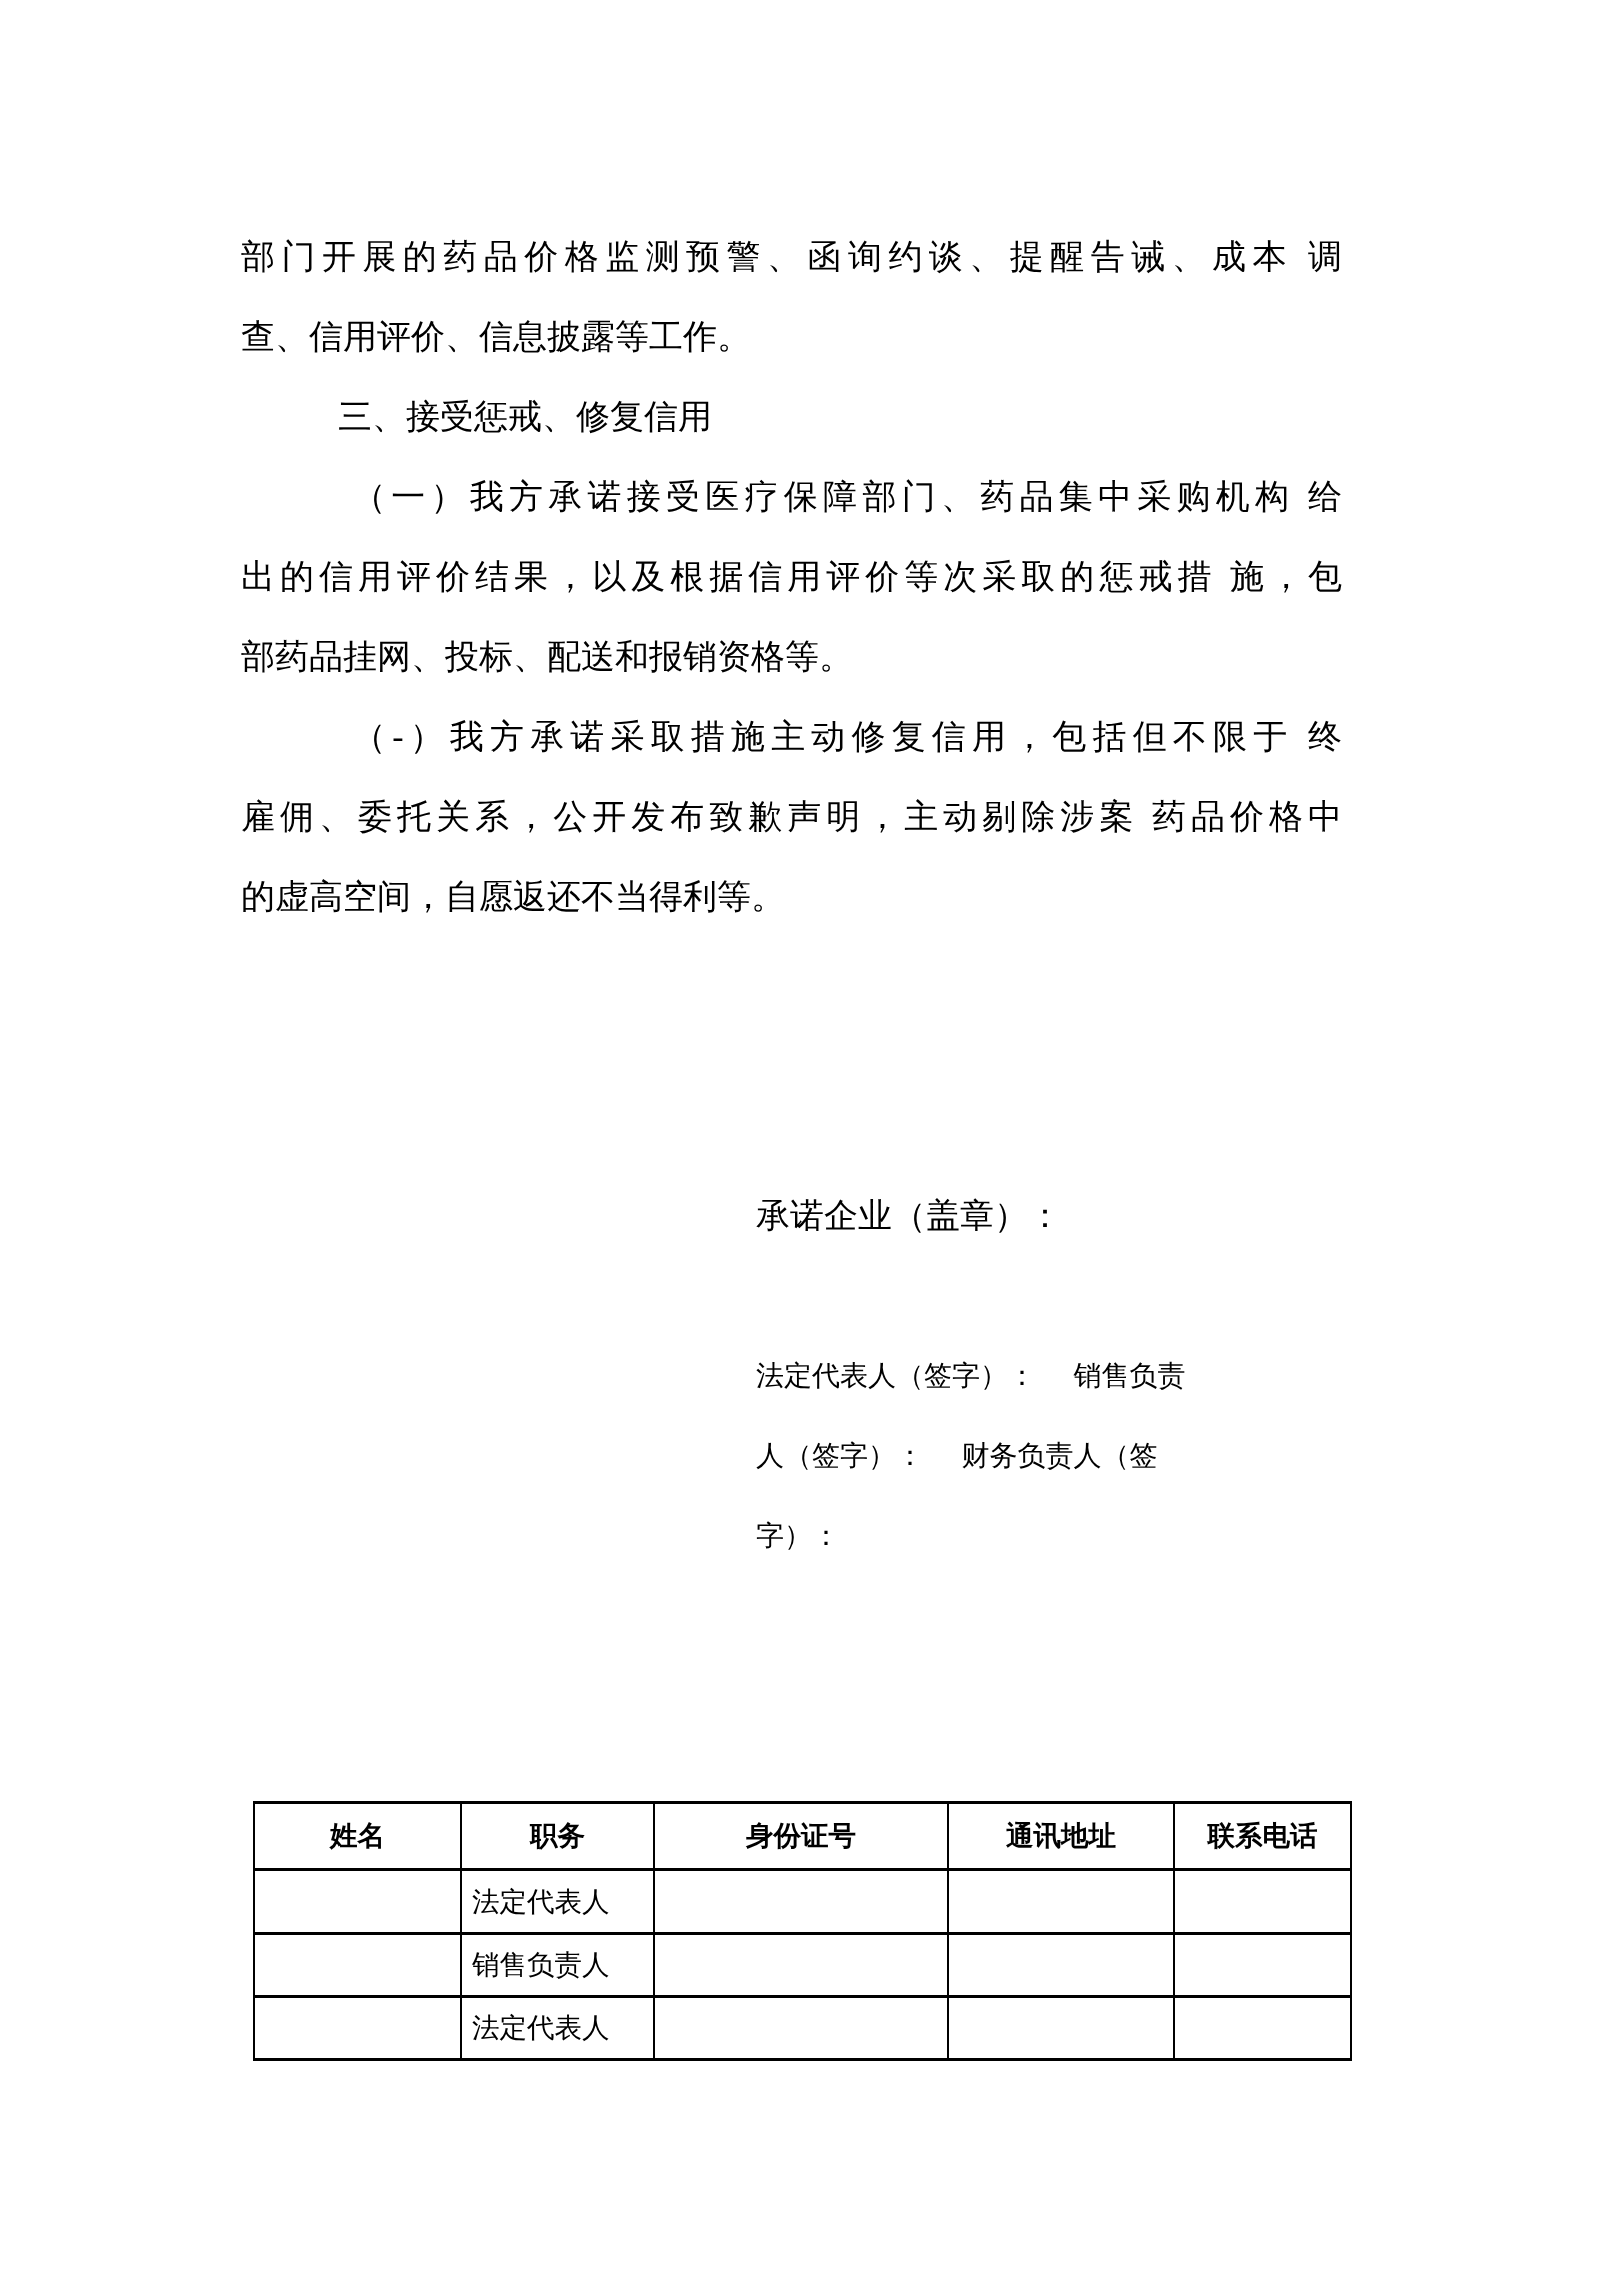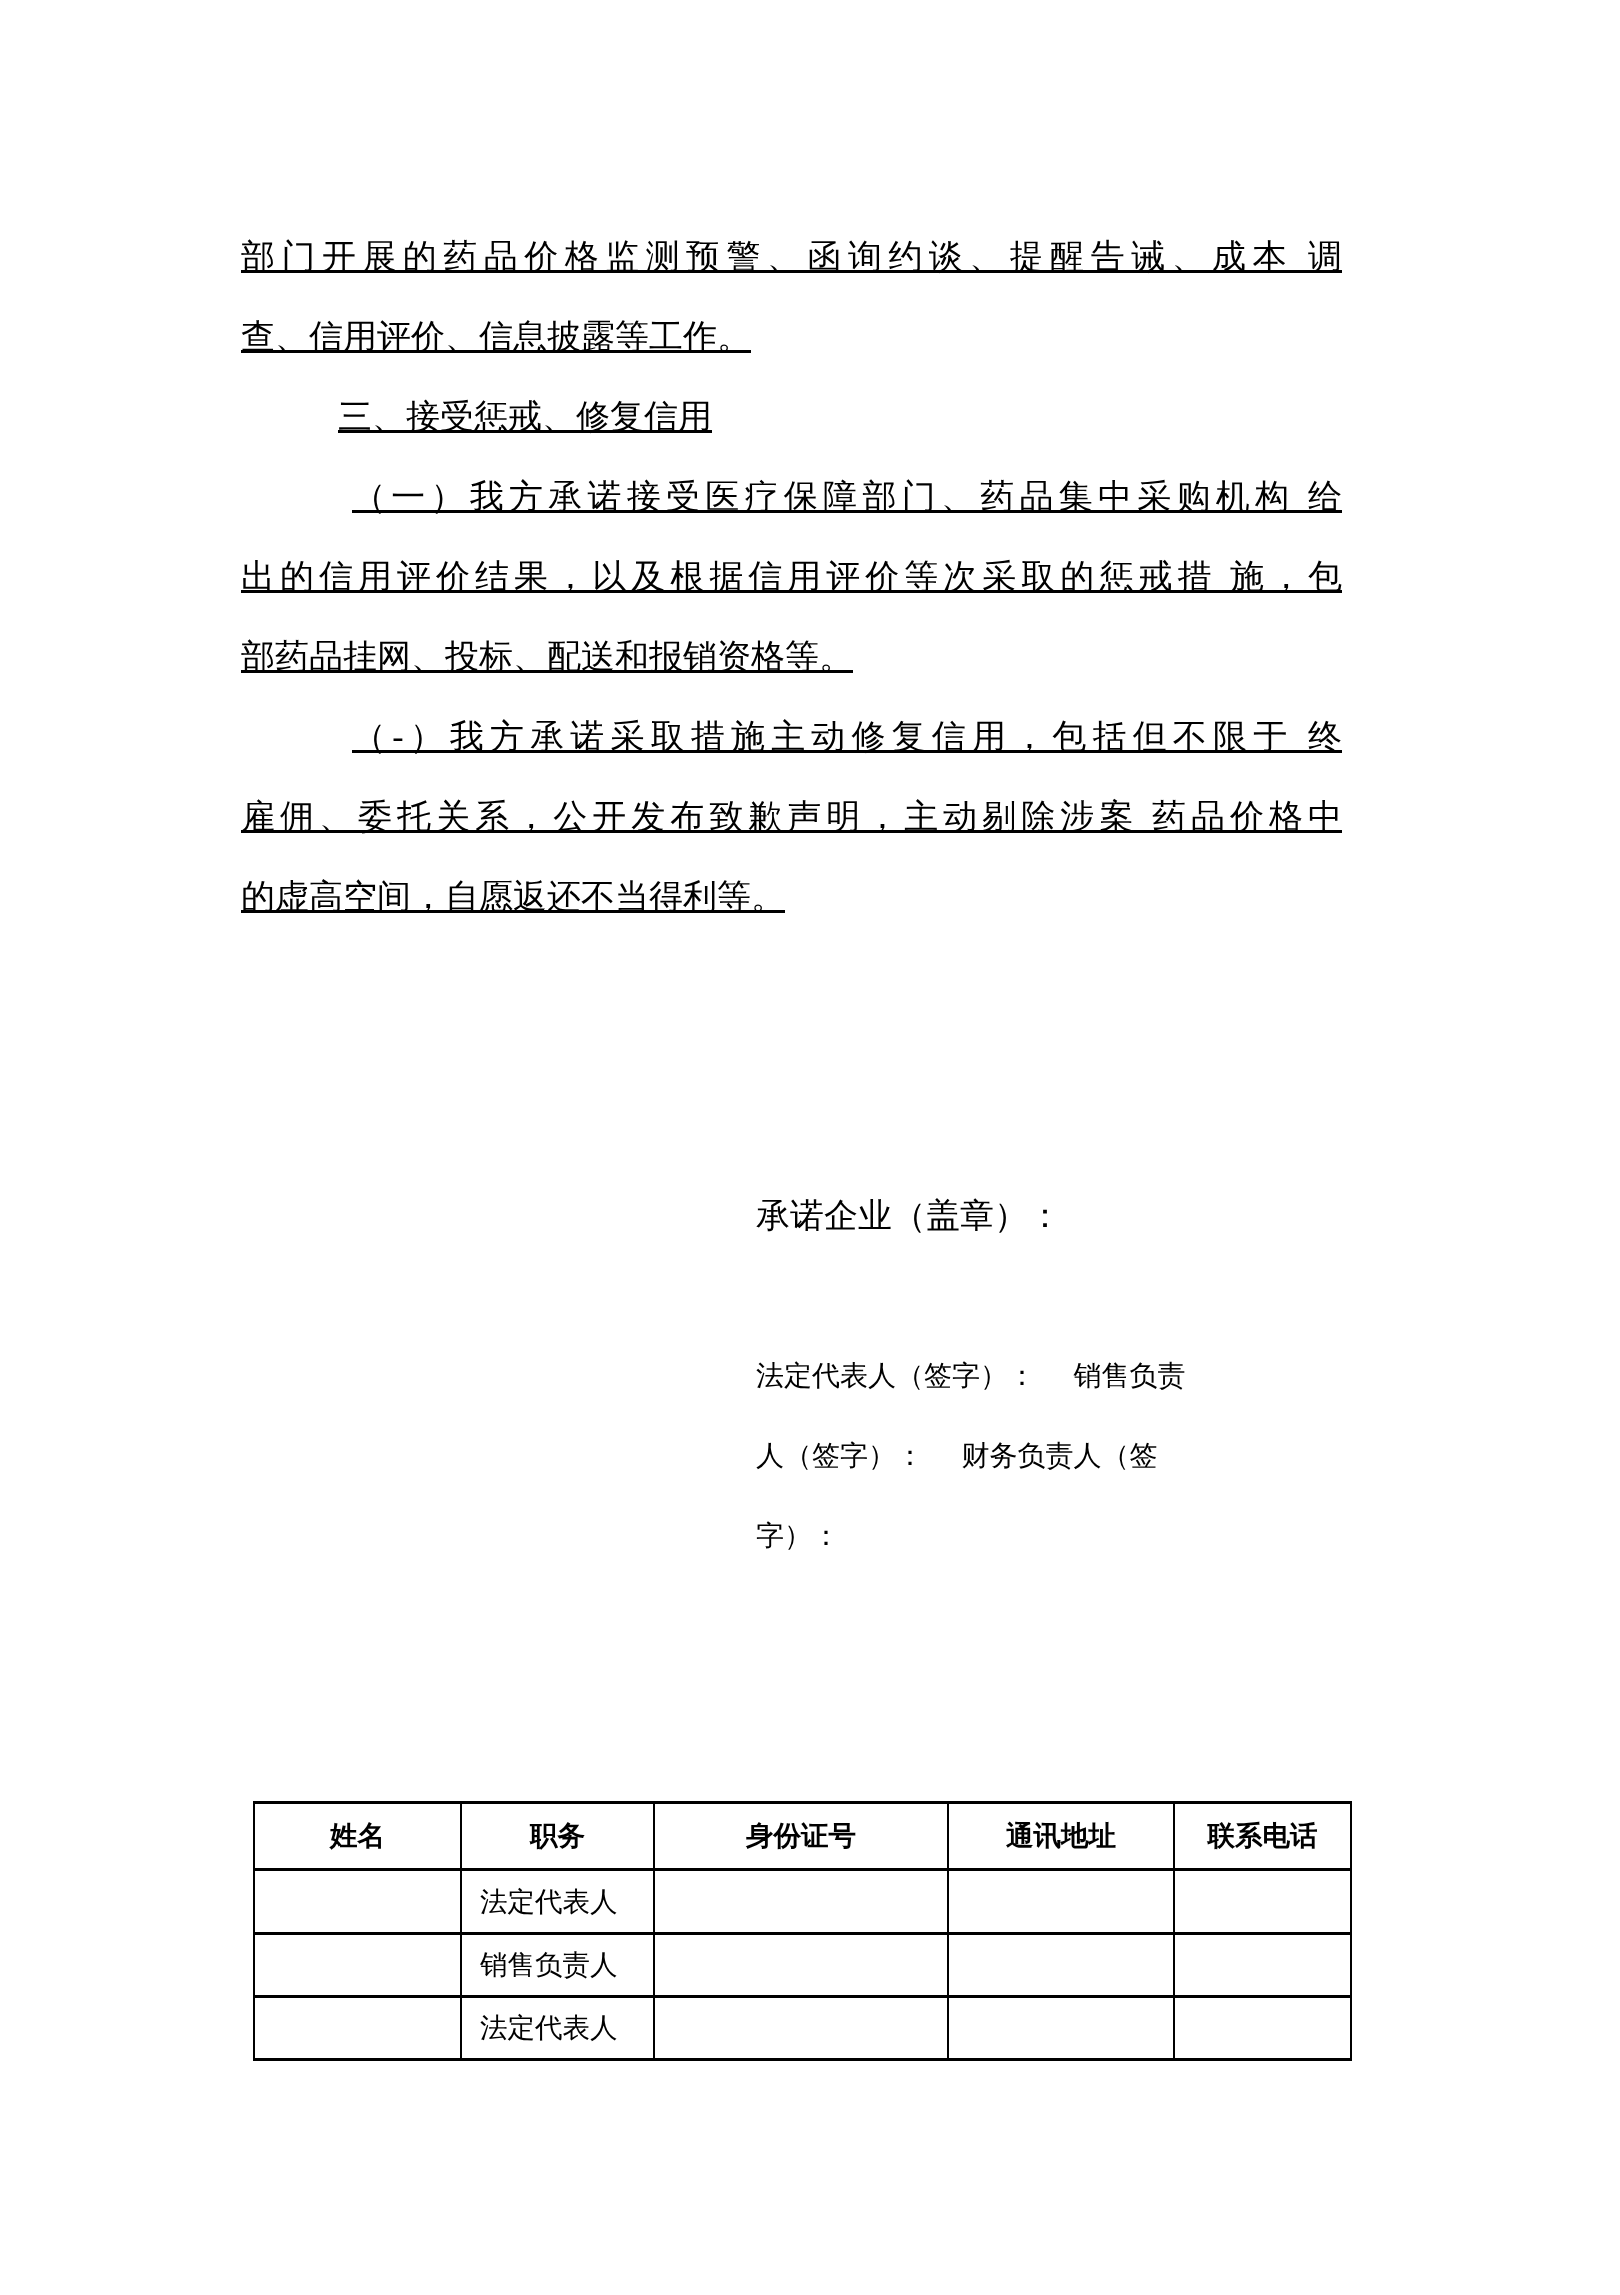--- a/index.html
+++ b/index.html
@@ -13,21 +13,21 @@
     overflow:hidden;
   }
   .body-text{
     position:absolute;
     left:241px;
     top:217px;
     width:1101px;
     font-size:34px;
     line-height:80px;
   }
-  .ln{height:80px;overflow:visible;text-decoration:underline;}
+  .ln{height:80px;overflow:visible;}
   .just{text-align:justify;text-align-last:justify;}
   .ind-heading{text-indent:97px;}
   .ind-para{text-indent:111px;}
   .pre{white-space:pre-wrap;}
   .sig-company{
     position:absolute;left:756px;top:1176px;
     font-size:34px;line-height:80px;
   }
   .sig-block{
     position:absolute;left:756px;top:1336px;
@@ -54,21 +54,21 @@
     padding:0;
     overflow:hidden;
     vertical-align:middle;
   }
   table.contacts thead tr{height:67px;}
   table.contacts tr.r1{height:64px;}
   table.contacts tr.r2{height:63px;}
   table.contacts tr.r3{height:63px;}
   table.contacts th{font-weight:bold;text-align:center;}
   table.contacts td{text-align:center;}
-  table.contacts td.label-cell{text-align:left;padding-left:18px;}
+  table.contacts td.label-cell{text-align:left;padding-left:10px;}
 </style>
 </head>
 <body>
 
 <div class="page">
 
   <div class="body-text">
     <div class="ln just">部门开展的药品价格监测预警、函询约谈、提醒告诫、成本 调</div>
     <div class="ln">查、信用评价、信息披露等工作。</div>
     <div class="ln ind-heading">三、接受惩戒、修复信用</div>

